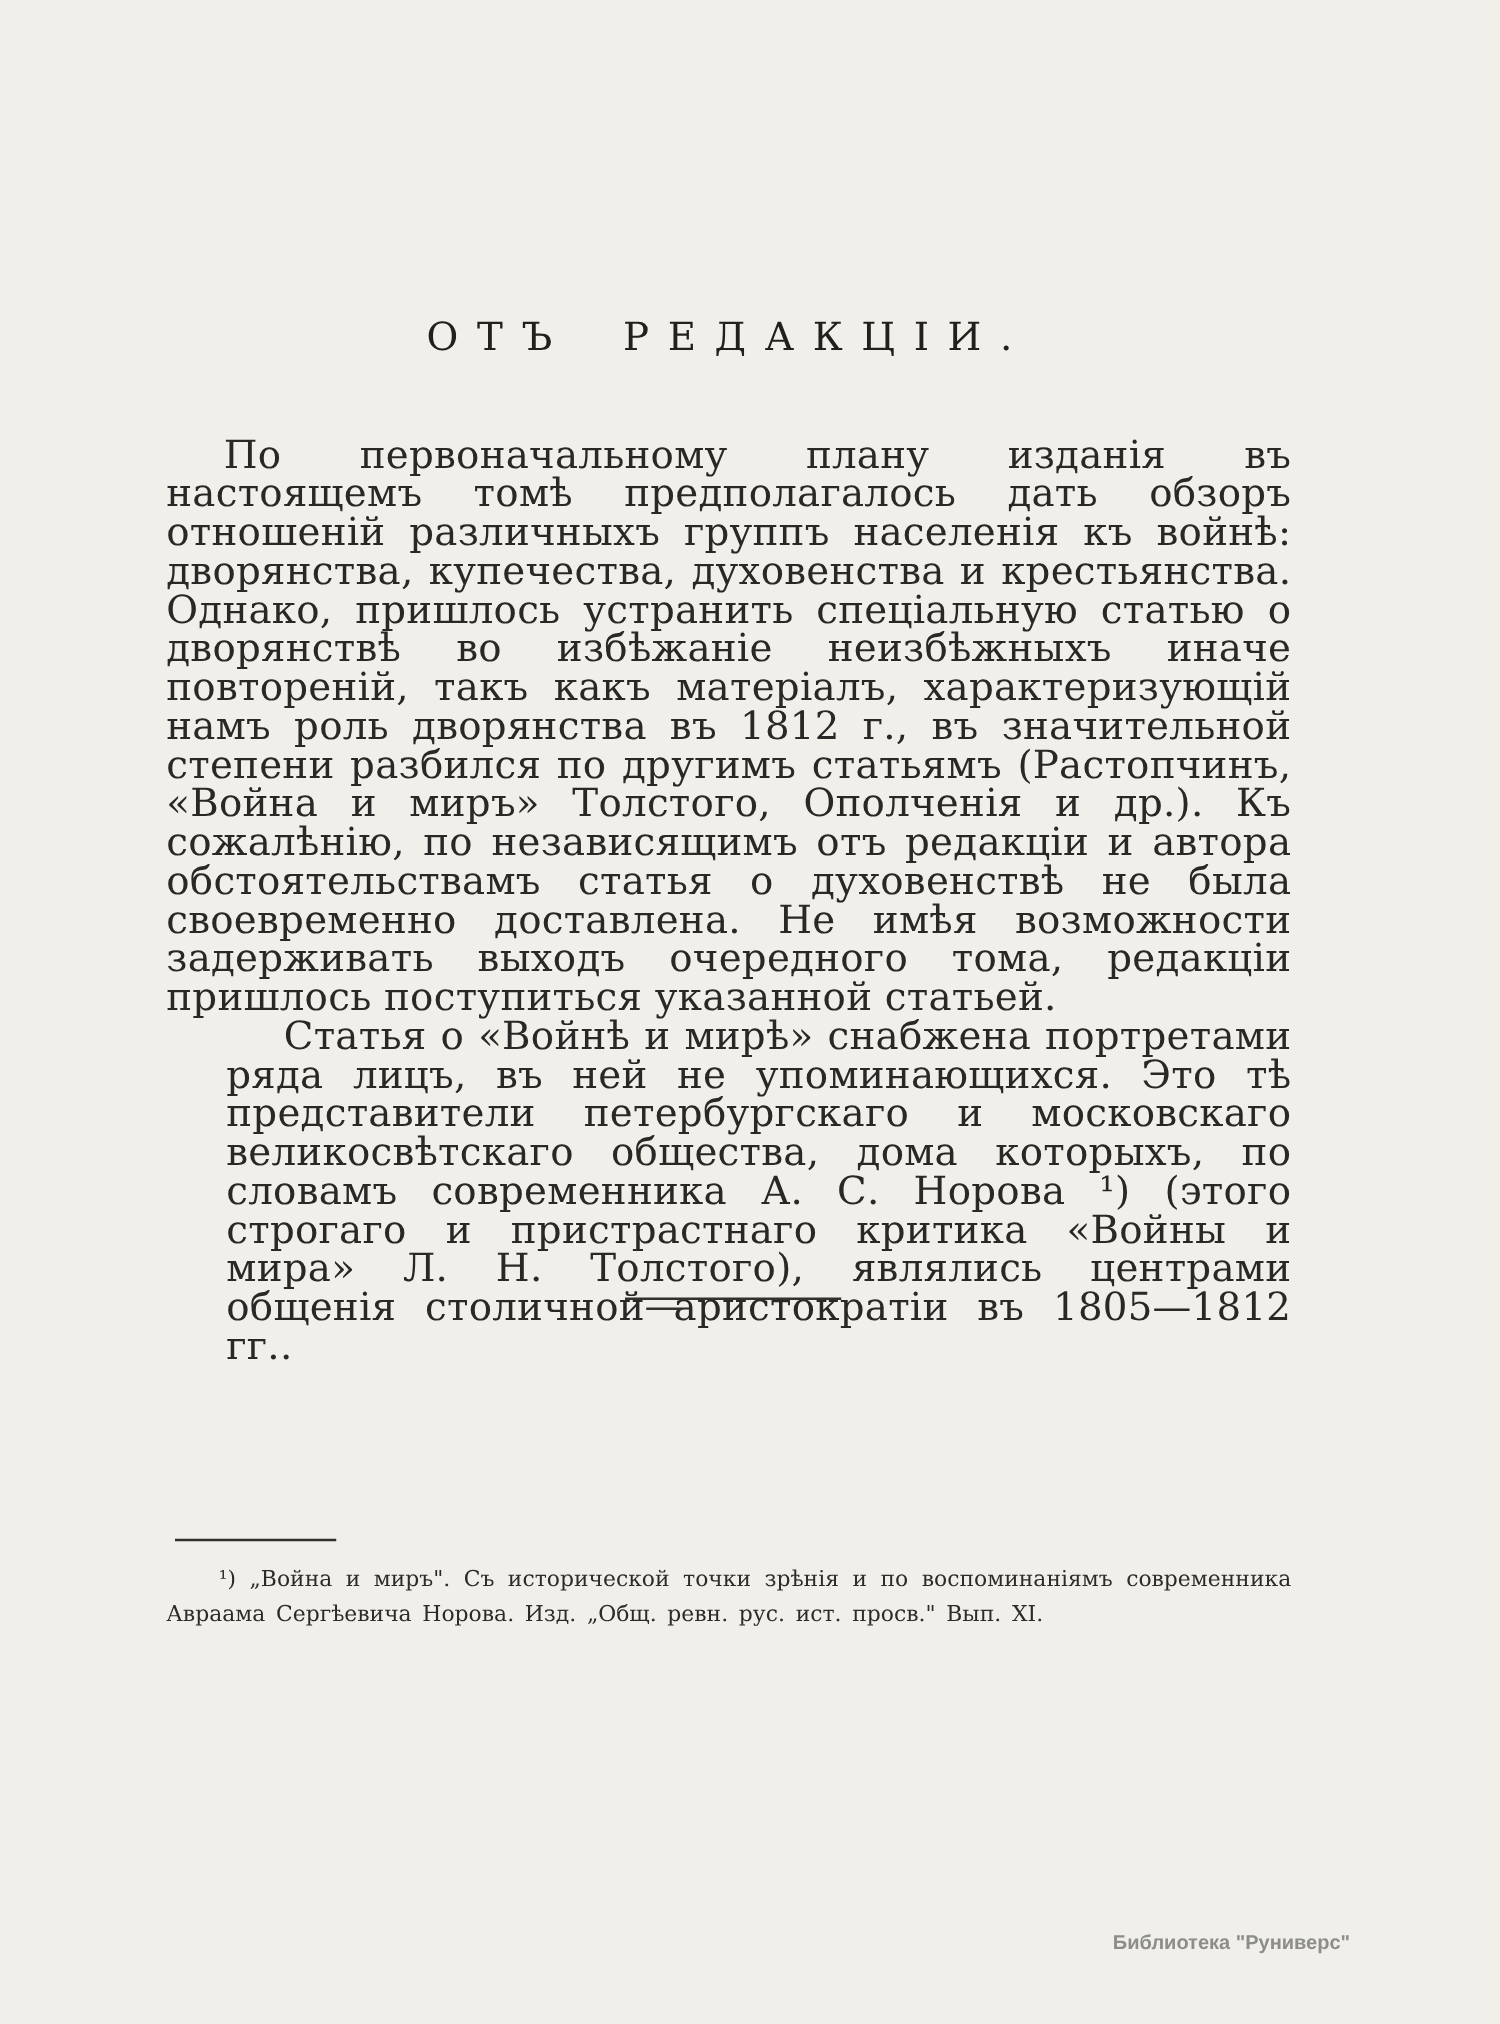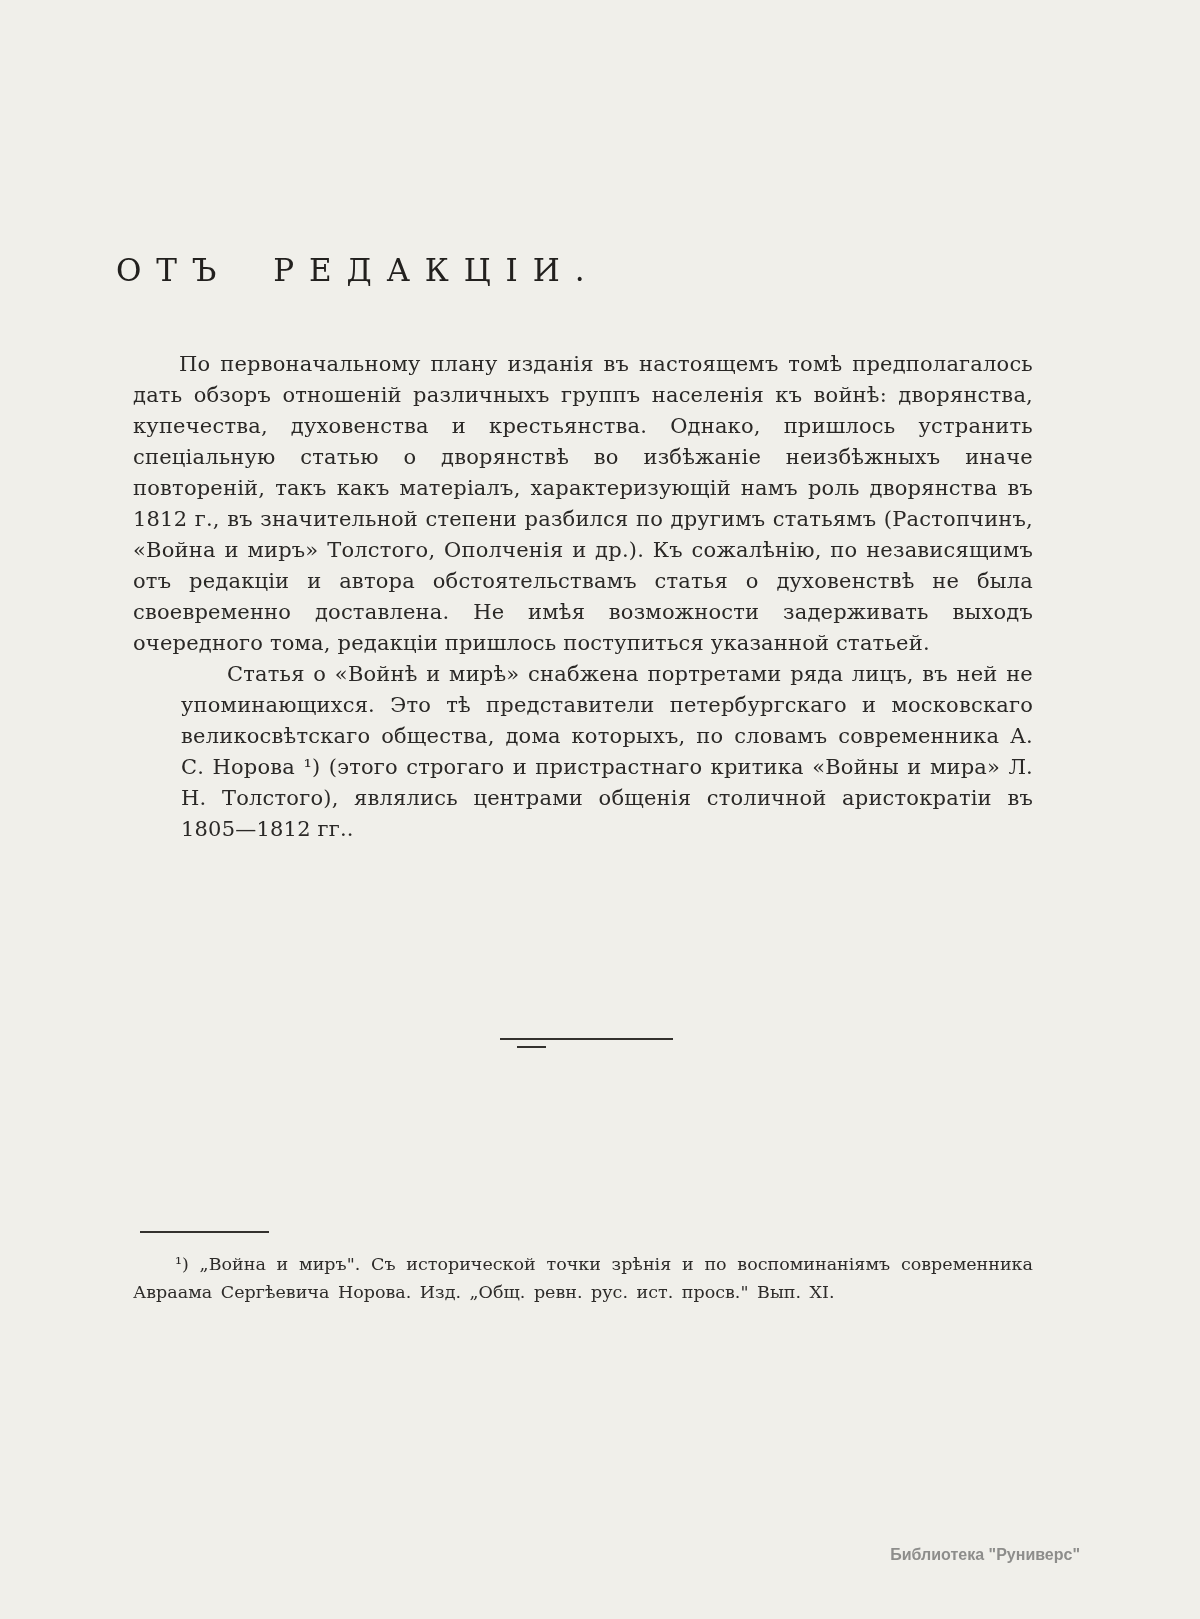--- a/index.html
+++ b/index.html
@@ -16,40 +16,40 @@
     overflow: hidden;
   }
   .page {
     position: absolute;
     inset: 0;
     background: radial-gradient(ellipse at 50% 45%, #f1f0ec 60%, #edecе6 100%);
   }
   .page-title {
     position: absolute;
     top: 252px;
-    left: 116px;
+    left: 133px;
     width: 900px;
     margin: 0;
-    text-align: left;
+    text-align: center;
     font-size: 31px;
     font-weight: 500;
     letter-spacing: 0.48em;
     word-spacing: 0.55em;
     white-space: nowrap;
     color: #22201e;
   }
   .body-text {
     position: absolute;
     top: 349px;
     left: 133px;
     width: 900px;
   }
   .para {
     margin: 0;
-    font-size: 21px;
+    font-size: 31px;
     line-height: 31px;
     text-align: justify;
     text-indent: 46px;
     font-weight: 500;
     letter-spacing: 0.2px;
     color: #2a2826;
   }
   .para + .para {
     margin-top: 0px;
     margin-left: 48px;

